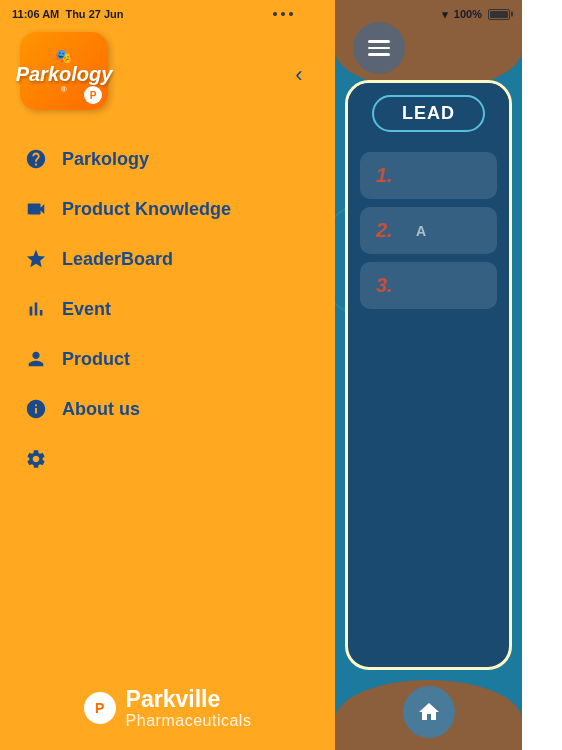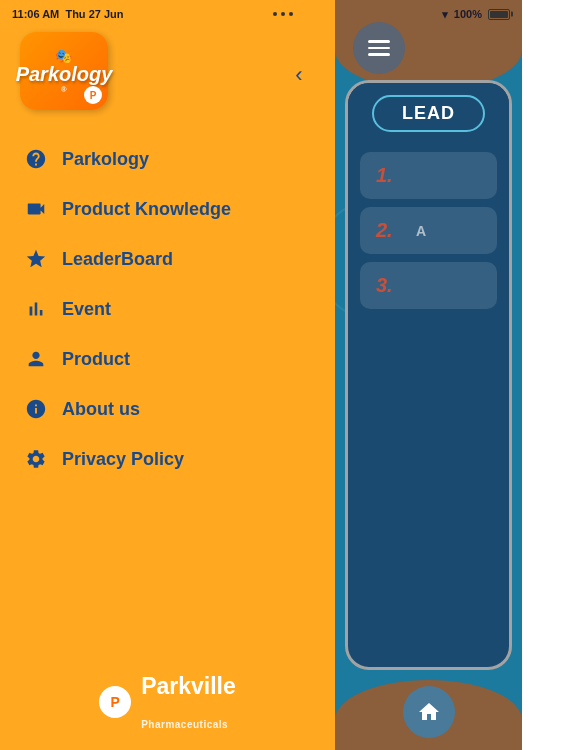--- a/index.html
+++ b/index.html
@@ -231,25 +231,24 @@
       display: flex;
       flex-direction: column;
     }
     .footer-brand-main {
       font-size: 23px;
       font-weight: 900;
       color: white;
       line-height: 1.1;
     }
     .footer-brand-sub {
-      font-size: 10px;
-      font-weight: 700;
+      font-size: 16px;
+      font-weight: 400;
       color: rgba(255,255,255,0.85);
       letter-spacing: 0.5px;
-      margin-top: 20px;
     }
 
     
     .right-panel {
       flex: 1;
       height: 100%;
       background: #1B7A9E;
       position: relative;
       overflow: hidden;
     }
@@ -296,21 +295,21 @@
 
     
     .leaderboard-card {
       position: absolute;
       top: 80px;
       left: 10px;
       right: 10px;
       bottom: 80px;
       background: #1a4a70;
       border-radius: 24px;
-      border: 3px solid #a3a3a3;
+      border: 3px solid #fef9c3;
       overflow: hidden;
       display: flex;
       flex-direction: column;
     }
     .leaderboard-header {
       background: #1a4a70;
       padding: 12px 16px 8px;
       text-align: center;
     }
     .leaderboard-title-badge {
@@ -473,21 +472,20 @@
         </div>
         <span class="nav-item-label">About us</span>
       </div>
 
       <div class="nav-item">
         <div class="nav-item-icon">
           <svg viewBox="0 0 24 24">
             <path d="M19.14,12.94c0.04-0.3,0.06-0.61,0.06-0.94c0-0.32-0.02-0.64-0.07-0.94l2.03-1.58c0.18-0.14,0.23-0.41,0.12-0.61 l-1.92-3.32c-0.12-0.22-0.37-0.29-0.59-0.22l-2.39,0.96c-0.5-0.38-1.03-0.7-1.62-0.94L14.4,2.81c-0.04-0.24-0.24-0.41-0.48-0.41 h-3.84c-0.24,0-0.43,0.17-0.47,0.41L9.25,5.35C8.66,5.59,8.12,5.92,7.63,6.29L5.24,5.33c-0.22-0.08-0.47,0-0.59,0.22L2.74,8.87 C2.62,9.08,2.66,9.34,2.86,9.48l2.03,1.58C4.84,11.36,4.8,11.69,4.8,12s0.02,0.64,0.07,0.94l-2.03,1.58 c-0.18,0.14-0.23,0.41-0.12,0.61l1.92,3.32c0.12,0.22,0.37,0.29,0.59,0.22l2.39-0.96c0.5,0.38,1.03,0.7,1.62,0.94l0.36,2.54 c0.05,0.24,0.24,0.41,0.48,0.41h3.84c0.24,0,0.44-0.17,0.47-0.41l0.36-2.54c0.59-0.24,1.13-0.56,1.62-0.94l2.39,0.96 c0.22,0.08,0.47,0,0.59-0.22l1.92-3.32c0.12-0.22,0.07-0.47-0.12-0.61L19.14,12.94z M12,15.6c-1.98,0-3.6-1.62-3.6-3.6 s1.62-3.6,3.6-3.6s3.6,1.62,3.6,3.6S13.98,15.6,12,15.6z"></path>
           </svg>
         </div>
-        <span class="nav-item-label">Privacy Policy</span>
       </div>
 
     </nav>
 
     <div class="sidebar-footer">
       <div class="footer-logo-circle">P</div>
       <div class="footer-brand-text">
         <span class="footer-brand-main">Parkville</span>
         <span class="footer-brand-sub">Pharmaceuticals</span>
       </div>

